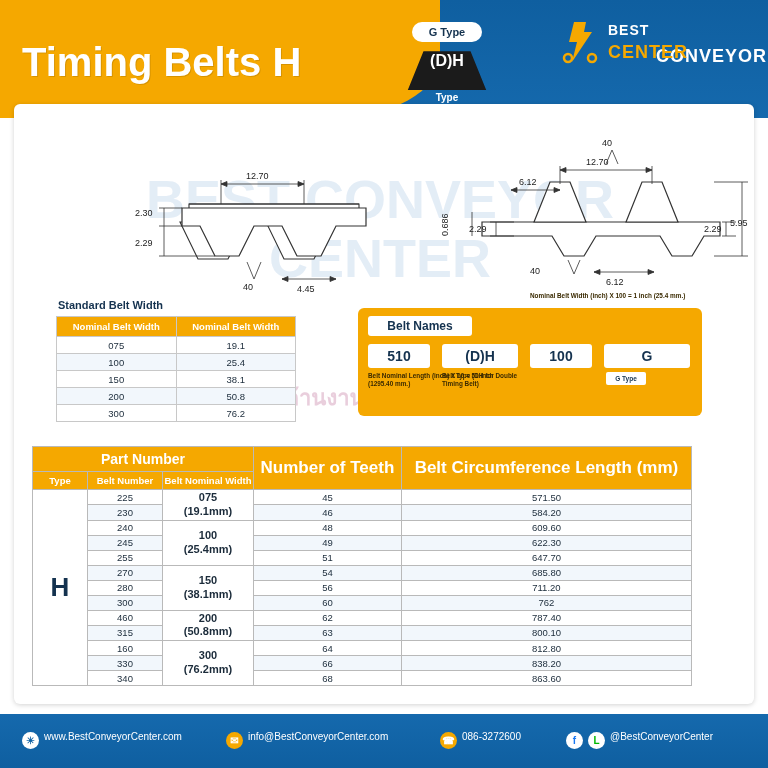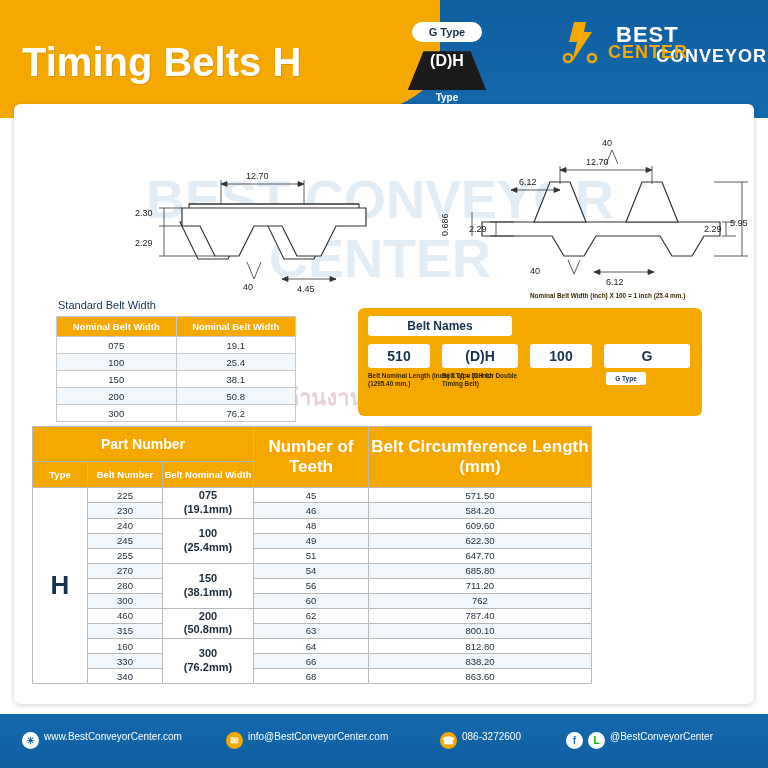--- a/index.html
+++ b/index.html
@@ -48,21 +48,21 @@
   .badge .type-label{
     position:absolute;left:0px;top:70px;width:110px;text-align:center;
     color:#ffffff;font-size:10px;font-weight:bold;
   }
   
   .logo{position:absolute;right:18px;top:18px;width:190px;height:52px;}
   .logo-mark{
     position:absolute;left:0;top:2px;width:40px;height:44px;
   }
   .logo-text1{
-    position:absolute;left:56px;top:4px;color:#ffffff;font-size:22px;font-weight:bold;letter-spacing:1px;
+    position:absolute;left:48px;top:4px;color:#ffffff;font-size:14px;font-weight:bold;letter-spacing:1px;
   }
   .logo-text2{
     position:absolute;left:48px;top:24px;color:#f5a800;font-size:18px;font-weight:bold;letter-spacing:1px;margin-top:24px;
   }
   .logo-text3{
     position:absolute;left:48px;top:24px;color:#f5a800;font-size:18px;font-weight:bold;letter-spacing:1px;
   }
 
   
   .card{
@@ -86,21 +86,21 @@
   .only-g{
     position:absolute;left:66px;top:148px;font-size:21px;font-weight:bold;color:#14324f;
   }
   .diagrams{position:absolute;left:14px;top:104px;width:740px;height:300px;}
 
   .dim{font-size:9px;fill:#222;}
   svg text{font-family:"Liberation Sans",sans-serif;}
 
   
   .sbw-title{
-    position:absolute;left:58px;top:299px;font-size:11px;font-weight:normal;color:#14324f;
+    position:absolute;left:58px;top:299px;font-size:11px;font-weight:bold;color:#14324f;
   }
   table.sbw{
     position:absolute;left:56px;top:316px;width:240px;border-collapse:collapse;
     font-size:10px;
   }
   table.sbw th{
     background:#f5a800;color:#ffffff;font-size:9.5px;font-weight:bold;
     border:1px solid #c8c8c8;padding:4px 2px;text-align:center;
   }
   table.sbw td{
@@ -108,21 +108,21 @@
   }
   table.sbw tr:nth-child(odd) td{background:#ffffff;}
   table.sbw tr:nth-child(even) td{background:#f2f7fc;}
 
   
   .belt-names{
     position:absolute;left:358px;top:308px;width:344px;height:108px;
     background:#f5a800;border-radius:6px;
   }
   .bn-title{
-    position:absolute;left:10px;top:8px;width:144px;height:20px;background:#ffffff;
+    position:absolute;left:10px;top:8px;width:104px;height:20px;background:#ffffff;
     border-radius:3px;color:#14324f;font-size:12px;font-weight:bold;text-align:center;line-height:20px;
   }
   .bn-cell{
     position:absolute;top:36px;height:24px;background:#ffffff;border-radius:3px;
     color:#14324f;font-weight:bold;font-size:14px;text-align:center;line-height:24px;
   }
   .bn1{left:10px;width:62px;}
   .bn2{left:84px;width:76px;}
   .bn3{left:172px;width:62px;}
   .bn4{left:246px;width:86px;}
@@ -130,21 +130,21 @@
   .bn-n1{left:10px;top:64px;width:150px;}
   .bn-n2{left:84px;top:64px;width:88px;}
   .bn-n3{left:172px;top:-16px;width:164px;text-align:left;}
   .bn-tag{
     position:absolute;left:248px;top:64px;width:40px;height:13px;background:#ffffff;
     border-radius:2px;font-size:6.5px;color:#14324f;text-align:center;line-height:13px;font-weight:bold;
   }
 
   
   .main-table{
-    position:absolute;left:32px;top:426px;width:560px;border-collapse:collapse;
+    position:absolute;left:32px;top:446px;width:660px;border-collapse:collapse;
   }
   .main-table th,.main-table td{border:1px solid #b9b9b9;}
   .mt-head{
     background:#f5a800;color:#ffffff;font-weight:bold;text-align:center;
   }
   .mt-h1{font-size:14px;padding:4px 0;}
   .mt-h2{font-size:9.5px;padding:3px 0;}
   .mt-big{font-size:17px;padding:10px 0;}
   .mt-type{
     font-size:26px;font-weight:bold;color:#14324f;text-align:center;vertical-align:middle;background:#ffffff;

